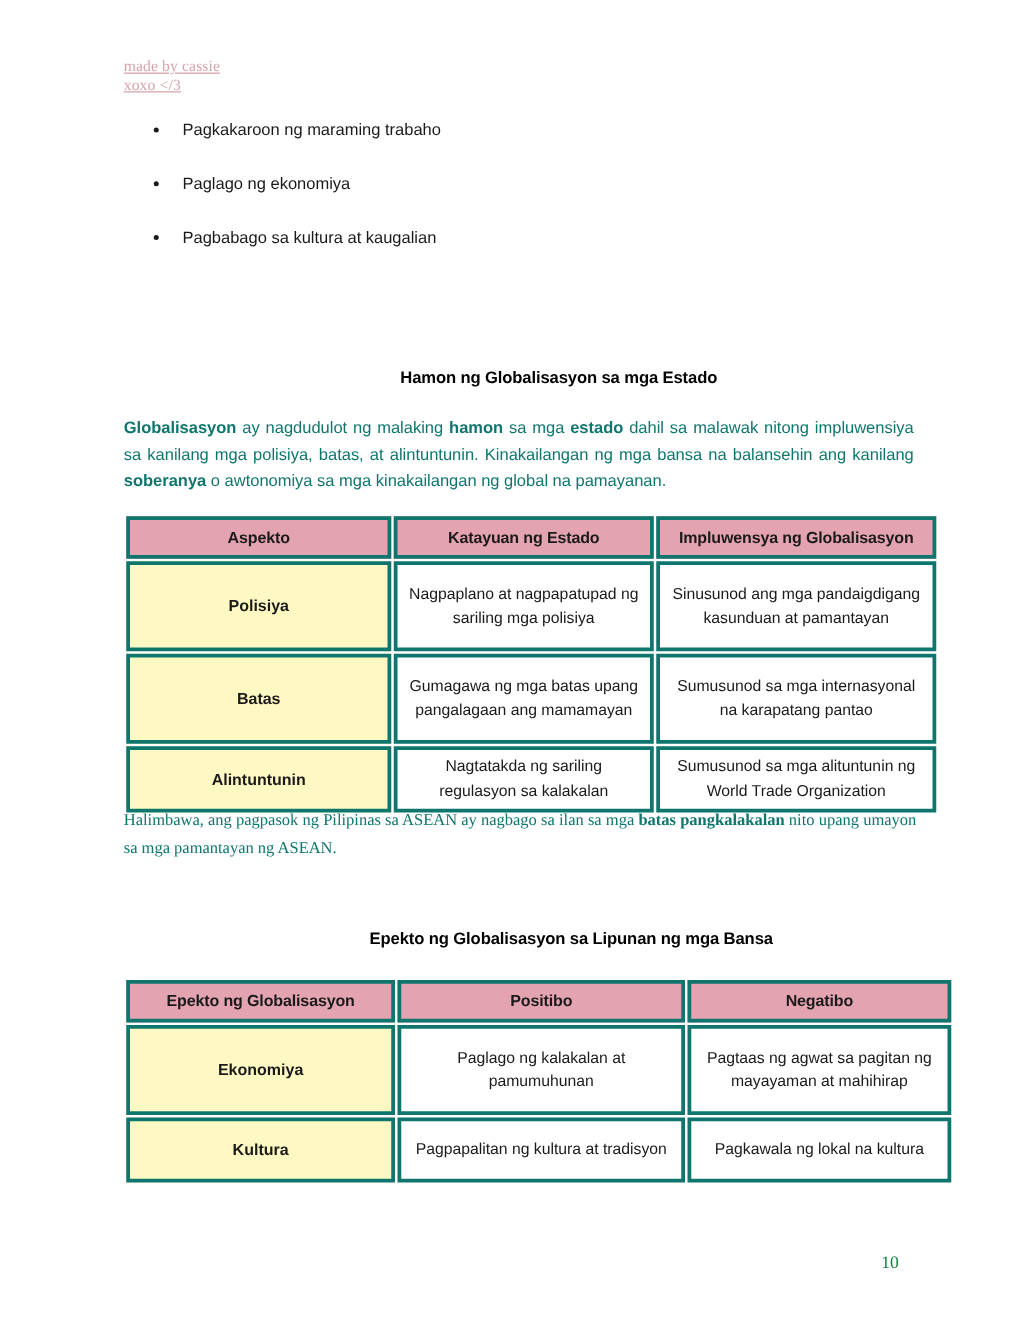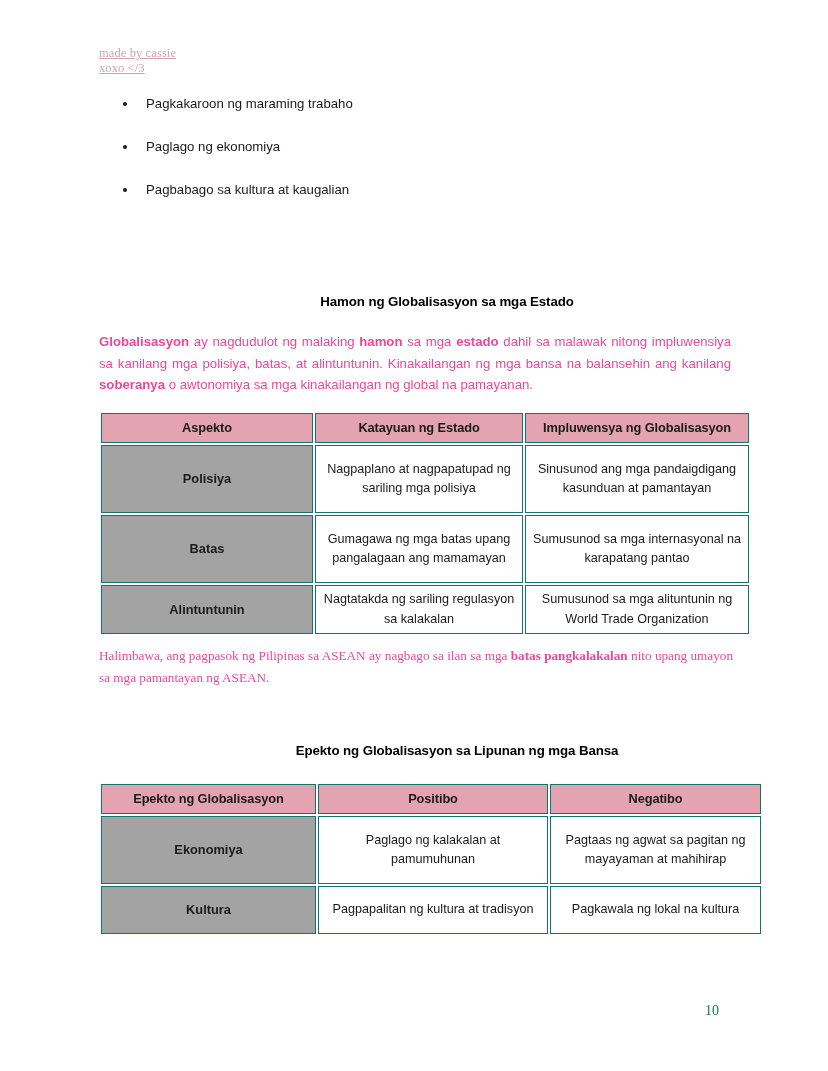--- a/index.html
+++ b/index.html
@@ -78,56 +78,56 @@
   #title-2 { top: 743px; width: 680px; }
 
   
   .para {
     position: absolute;
     left: 99px;
     width: 632px;
     font-size: 13.2px;
     line-height: 21.5px;
     text-align: justify;
-    color: #ec4899;
+    color: #0f766e;
   }
   #para-1 { top: 331px; }
   #para-2 { top: 645px; width: 634px; font-family: Liberation Serif, serif; }
   .para b { font-weight: bold; }
 
   
   .data-table {
     position: absolute;
     border-collapse: separate;
     border-spacing: 2px;
     font-size: 12.6px;
     table-layout: fixed;
   }
   #table-1 { left: 99px; top: 411px; width: 644px; }
   #table-2 { left: 99px; top: 782px; width: 656px; }
 
   .data-table td, .data-table th {
-    border: 1px solid #0f766e;
+    border: 3px solid #0f766e;
     padding: 4px 6px;
     vertical-align: middle;
     text-align: center;
     line-height: 19.5px;
     color: #1a1a1a;
     background: #ffffff;
     font-weight: normal;
   }
   .data-table th {
     background: #e3a3b0;
     font-weight: bold;
     font-size: 12.8px;
     height: 20px;
     letter-spacing: -0.1px;
   }
   .data-table td.rowhead {
-    background: #a3a3a3;
+    background: #fef9c3;
     font-weight: bold;
     font-size: 12.8px;
   }
   #table-1 col.c1 { width: 212px; }
   #table-1 col.c2 { width: 208px; }
   #table-1 col.c3 { width: 224px; }
   #table-2 col.c1 { width: 215px; }
   #table-2 col.c2 { width: 230px; }
   #table-2 col.c3 { width: 211px; }
 

